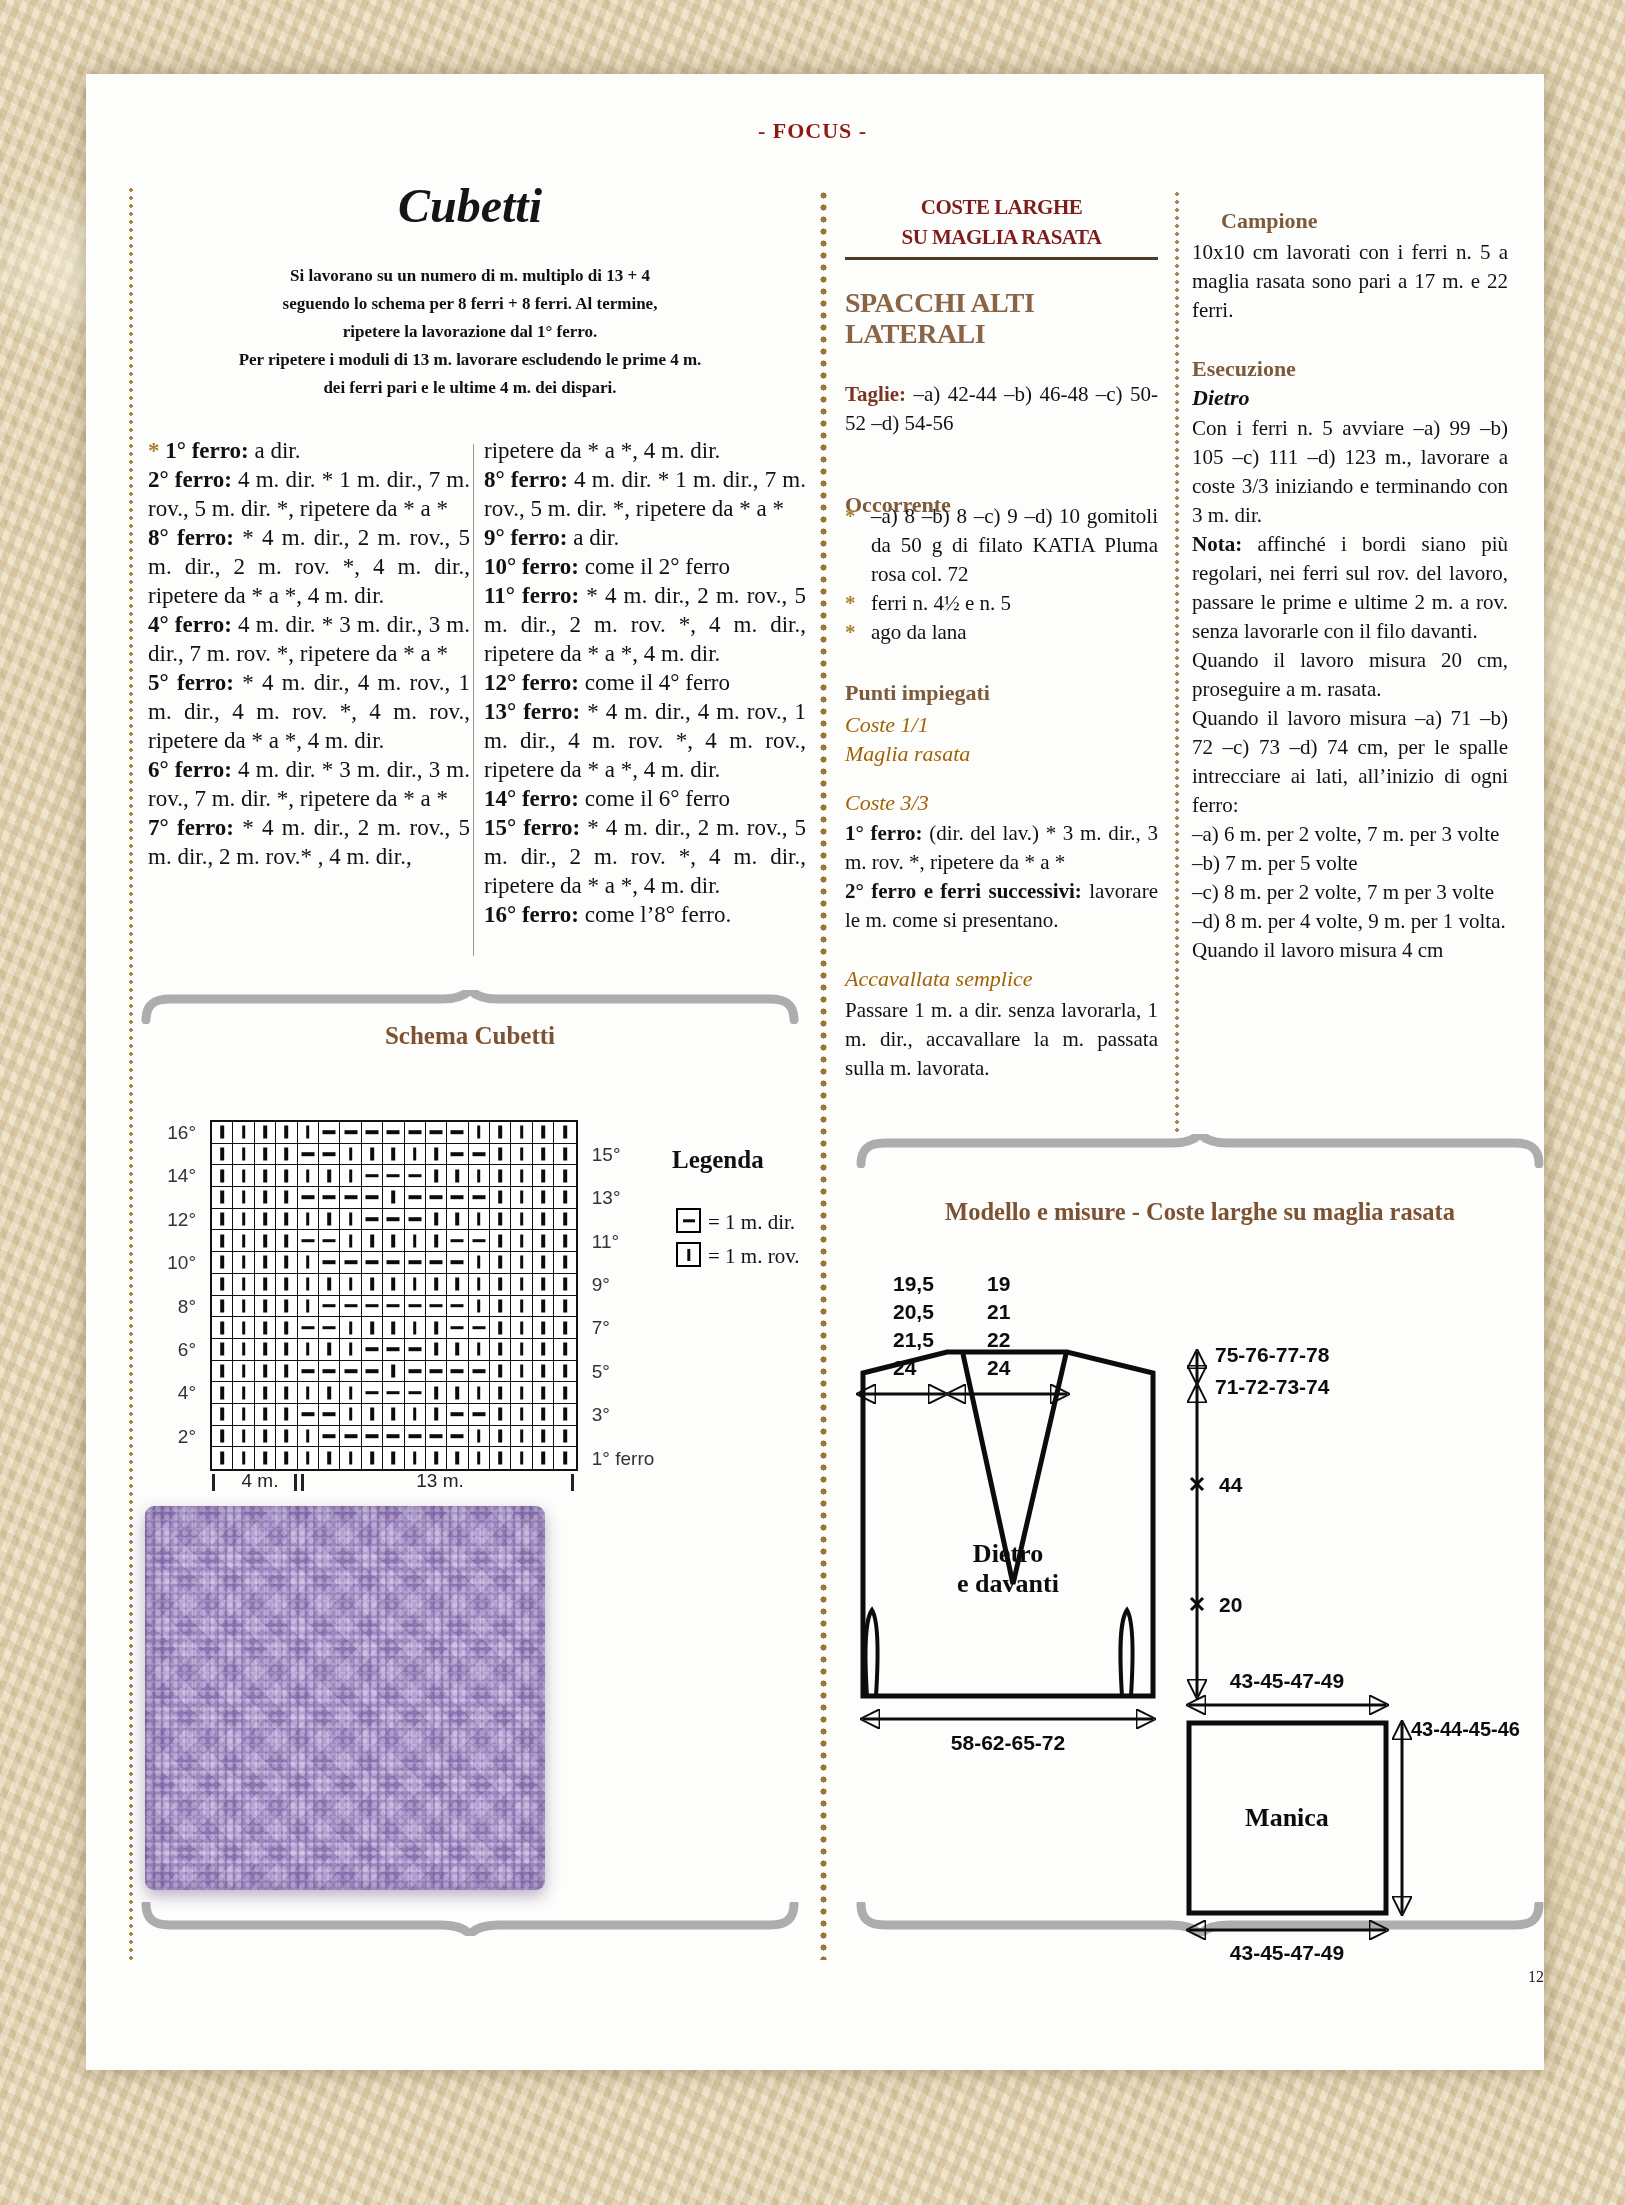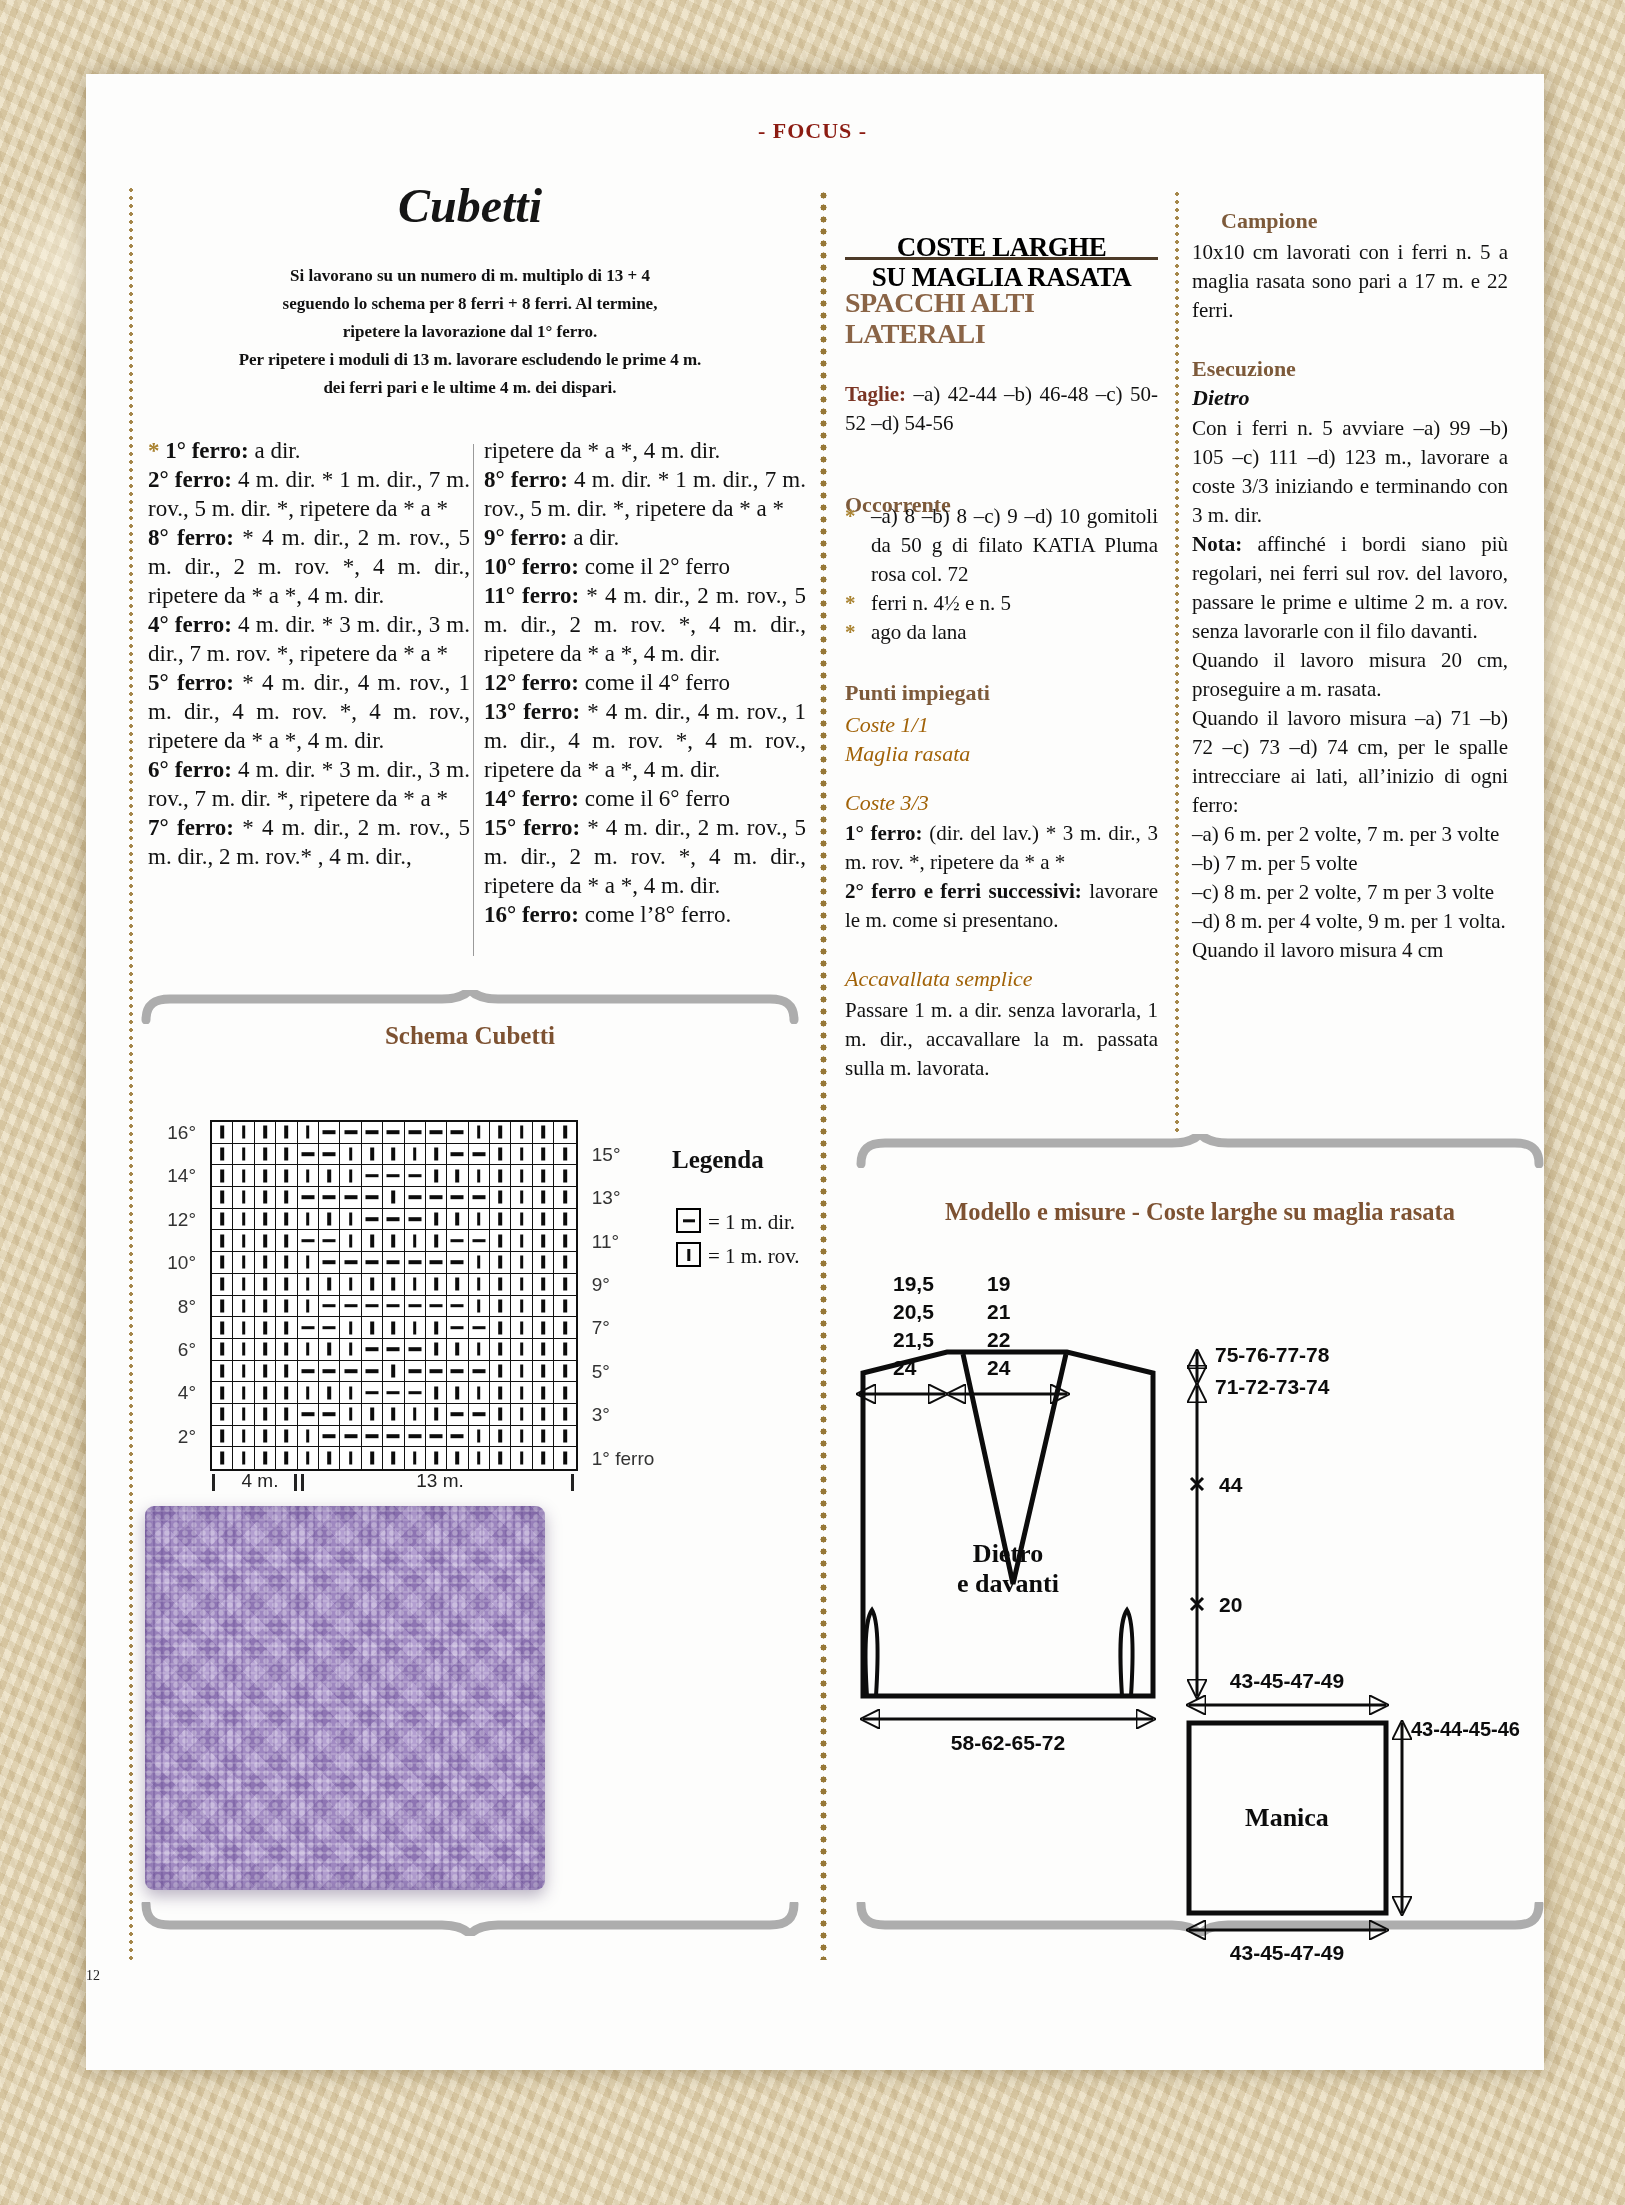--- a/index.html
+++ b/index.html
@@ -62,38 +62,38 @@
     background-image:
       radial-gradient(circle at 4px 3px, rgba(255,255,255,.30) 2.2px, transparent 3.4px),
       repeating-linear-gradient(0deg, rgba(255,255,255,.16) 0 2px, transparent 2px 9px),
       repeating-linear-gradient(90deg, rgba(118,92,158,.45) 0 2.5px, transparent 2.5px 8px),
       repeating-linear-gradient(45deg, rgba(255,255,255,.10) 0 16px, rgba(92,66,132,.16) 16px 32px),
       repeating-linear-gradient(-45deg, rgba(255,255,255,.10) 0 16px, rgba(88,62,128,.14) 16px 32px);
     background-size:9px 8px, auto, auto, auto, auto;
   }
   
   .mcol{left:845px;width:313px;}
-  .mc-head{top:192px;text-align:center;font-weight:bold;font-size:27px;line-height:30px;color:#000000;letter-spacing:-0.5px;margin-top:40px;}
+  .mc-head{top:192px;text-align:center;font-weight:bold;font-size:21px;line-height:30px;color:#7f1d1d;letter-spacing:-0.5px;}
   .mc-rule{top:257px;height:3px;background:#4d3b28;}
   .mc-sub{top:287px;font-weight:bold;font-size:28px;line-height:31px;color:#8a6446;letter-spacing:-0.5px;}
   .body-text{font-size:21px;line-height:29px;text-align:justify;color:#111;}
   .lab-red{font-weight:bold;color:#7b3524;}
   .h-brown{font-weight:bold;font-size:22px;color:#7d5a3a;}
   .it-brown{font-style:italic;font-size:22px;color:#a16207;}
   .occ-item{position:relative;padding-left:26px;}
   .occ-item .goldstar{position:absolute;left:0;top:0;}
   
   .rcol{left:1192px;width:316px;}
   
   .model-title{left:855px;top:1198px;width:690px;text-align:center;font-weight:bold;font-size:24.5px;color:#7d5232;}
   .model-svg text{fill:#0c0c0c;}
   .model-svg .num{font-family:"Liberation Sans",sans-serif;font-weight:bold;font-size:21px;}
   .model-svg .slabel{font-family:"Liberation Serif",serif;font-weight:bold;font-size:26px;}
   .model-svg path,.model-svg line,.model-svg rect{stroke:#0c0c0c;fill:none;}
-  .pagenum{left:86px;top:1968px;width:1458px;text-align:left;font-size:14px;color:#222;}
+  .pagenum{left:86px;top:1968px;width:1458px;text-align:right;font-size:16px;color:#222;}
 </style>
 </head>
 <body>
 
 <div class="page"></div>
 
 <div class="dotcol dot-fine abs" style="left:129px;top:188px;height:1772px;"></div>
 <div class="dotcol dot-big abs" style="left:820px;top:192px;height:1768px;"></div>
 <div class="dotcol dot-fine abs" style="left:1175px;top:192px;height:944px;"></div>
 

